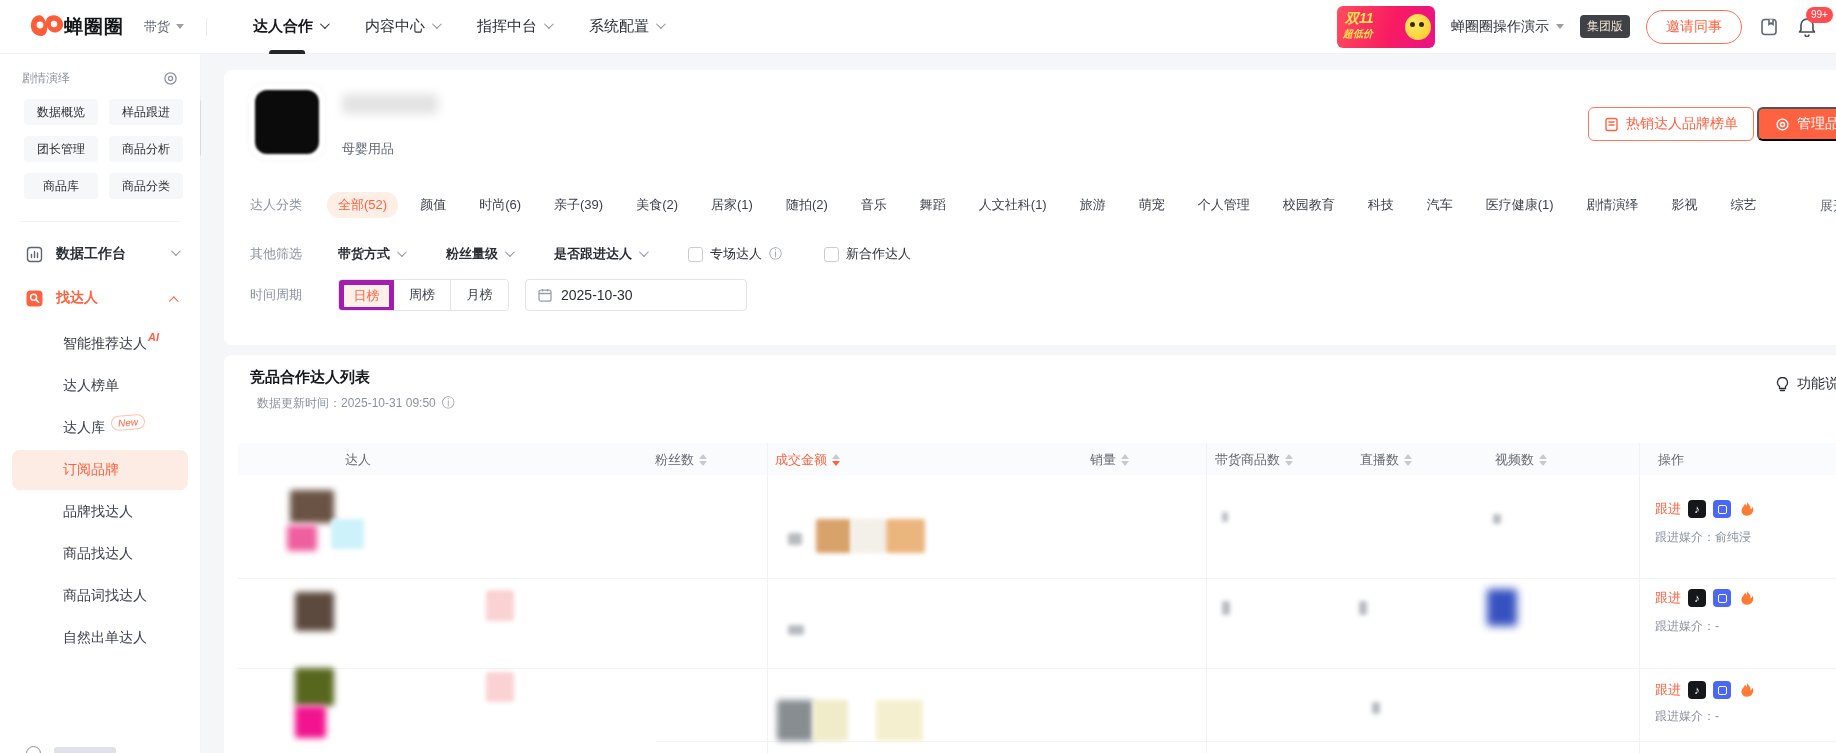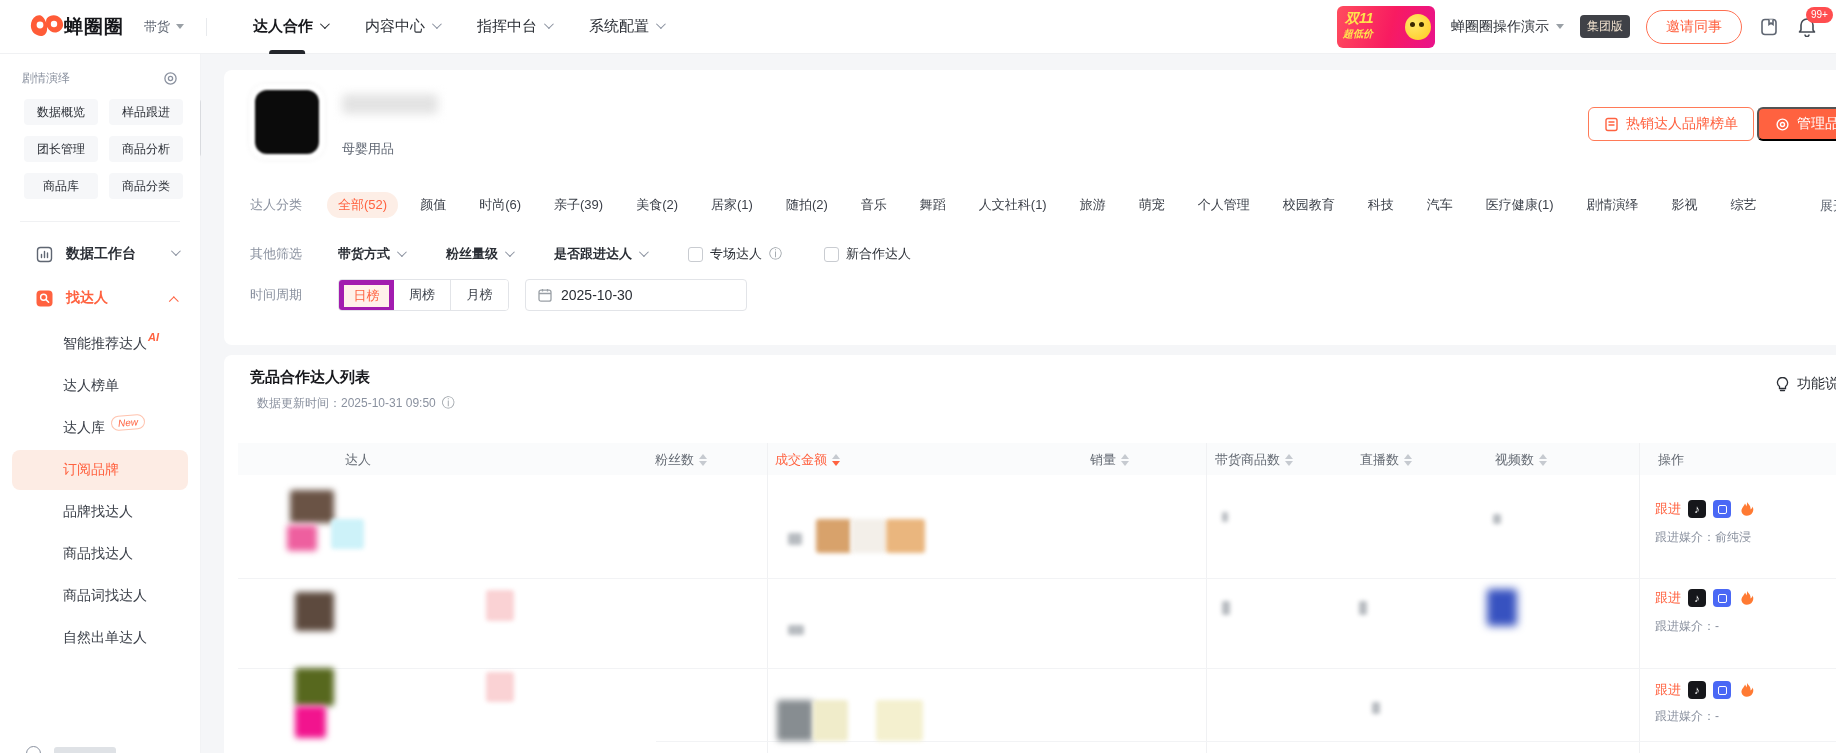--- a/index.html
+++ b/index.html
@@ -44,21 +44,21 @@
 
   
   .sb { position:absolute; top:54px; left:0; width:201px; height:699px; background:#fff; border-right:1px solid #f2f3f5;
         padding-top:16px; overflow:hidden; }
   .sb-quick-hd { display:flex; align-items:center; justify-content:space-between; padding:0 22px 0 22px; }
   .sb-quick-title { font-size:12px; color:#8a919f; }
   .chips { display:grid; grid-template-columns:74px 74px; gap:11px; padding:12px 0 0 24px; }
   .chip { background:#f6f7f9; border-radius:4px; height:26px; display:flex; align-items:center; justify-content:center;
           font-size:12px; color:#2b2f36; cursor:pointer; white-space:nowrap; }
   .sb-divider { height:1px; background:#f0f1f3; margin:22px 20px 10px 20px; }
-  .sb-group { display:flex; align-items:center; height:44px; padding-left:36px; cursor:pointer; }
+  .sb-group { display:flex; align-items:center; height:44px; padding-left:26px; cursor:pointer; }
   .sb-group .lbl { margin-left:13px; font-size:14px; font-weight:bold; color:#2b2f36; }
   .sb-group .chev { margin-left:auto; margin-right:22px; }
   .sb-group.orange .lbl { color:#ff6240; }
   .sb-group.orange .cv { border-color:#ff6240; }
   .sb-sub { margin-top:4px; }
   .sb-item { position:relative; display:flex; align-items:center; height:40px; margin:2px 12px; padding-left:51px;
              font-size:14px; color:#3a3f48; border-radius:8px; cursor:pointer; white-space:nowrap; }
   .sb-item.sel { background:#fdece4; color:#ff6240; }
   .ai-badge { color:#ff6240; font-size:11px; font-weight:bold; font-style:italic; margin-left:1px; transform:translateY(-7px); display:inline-block; }
   .new-badge { margin-left:6px; font-size:10px; font-style:italic; color:#ff6240; border:1px solid #ffc2ad;

